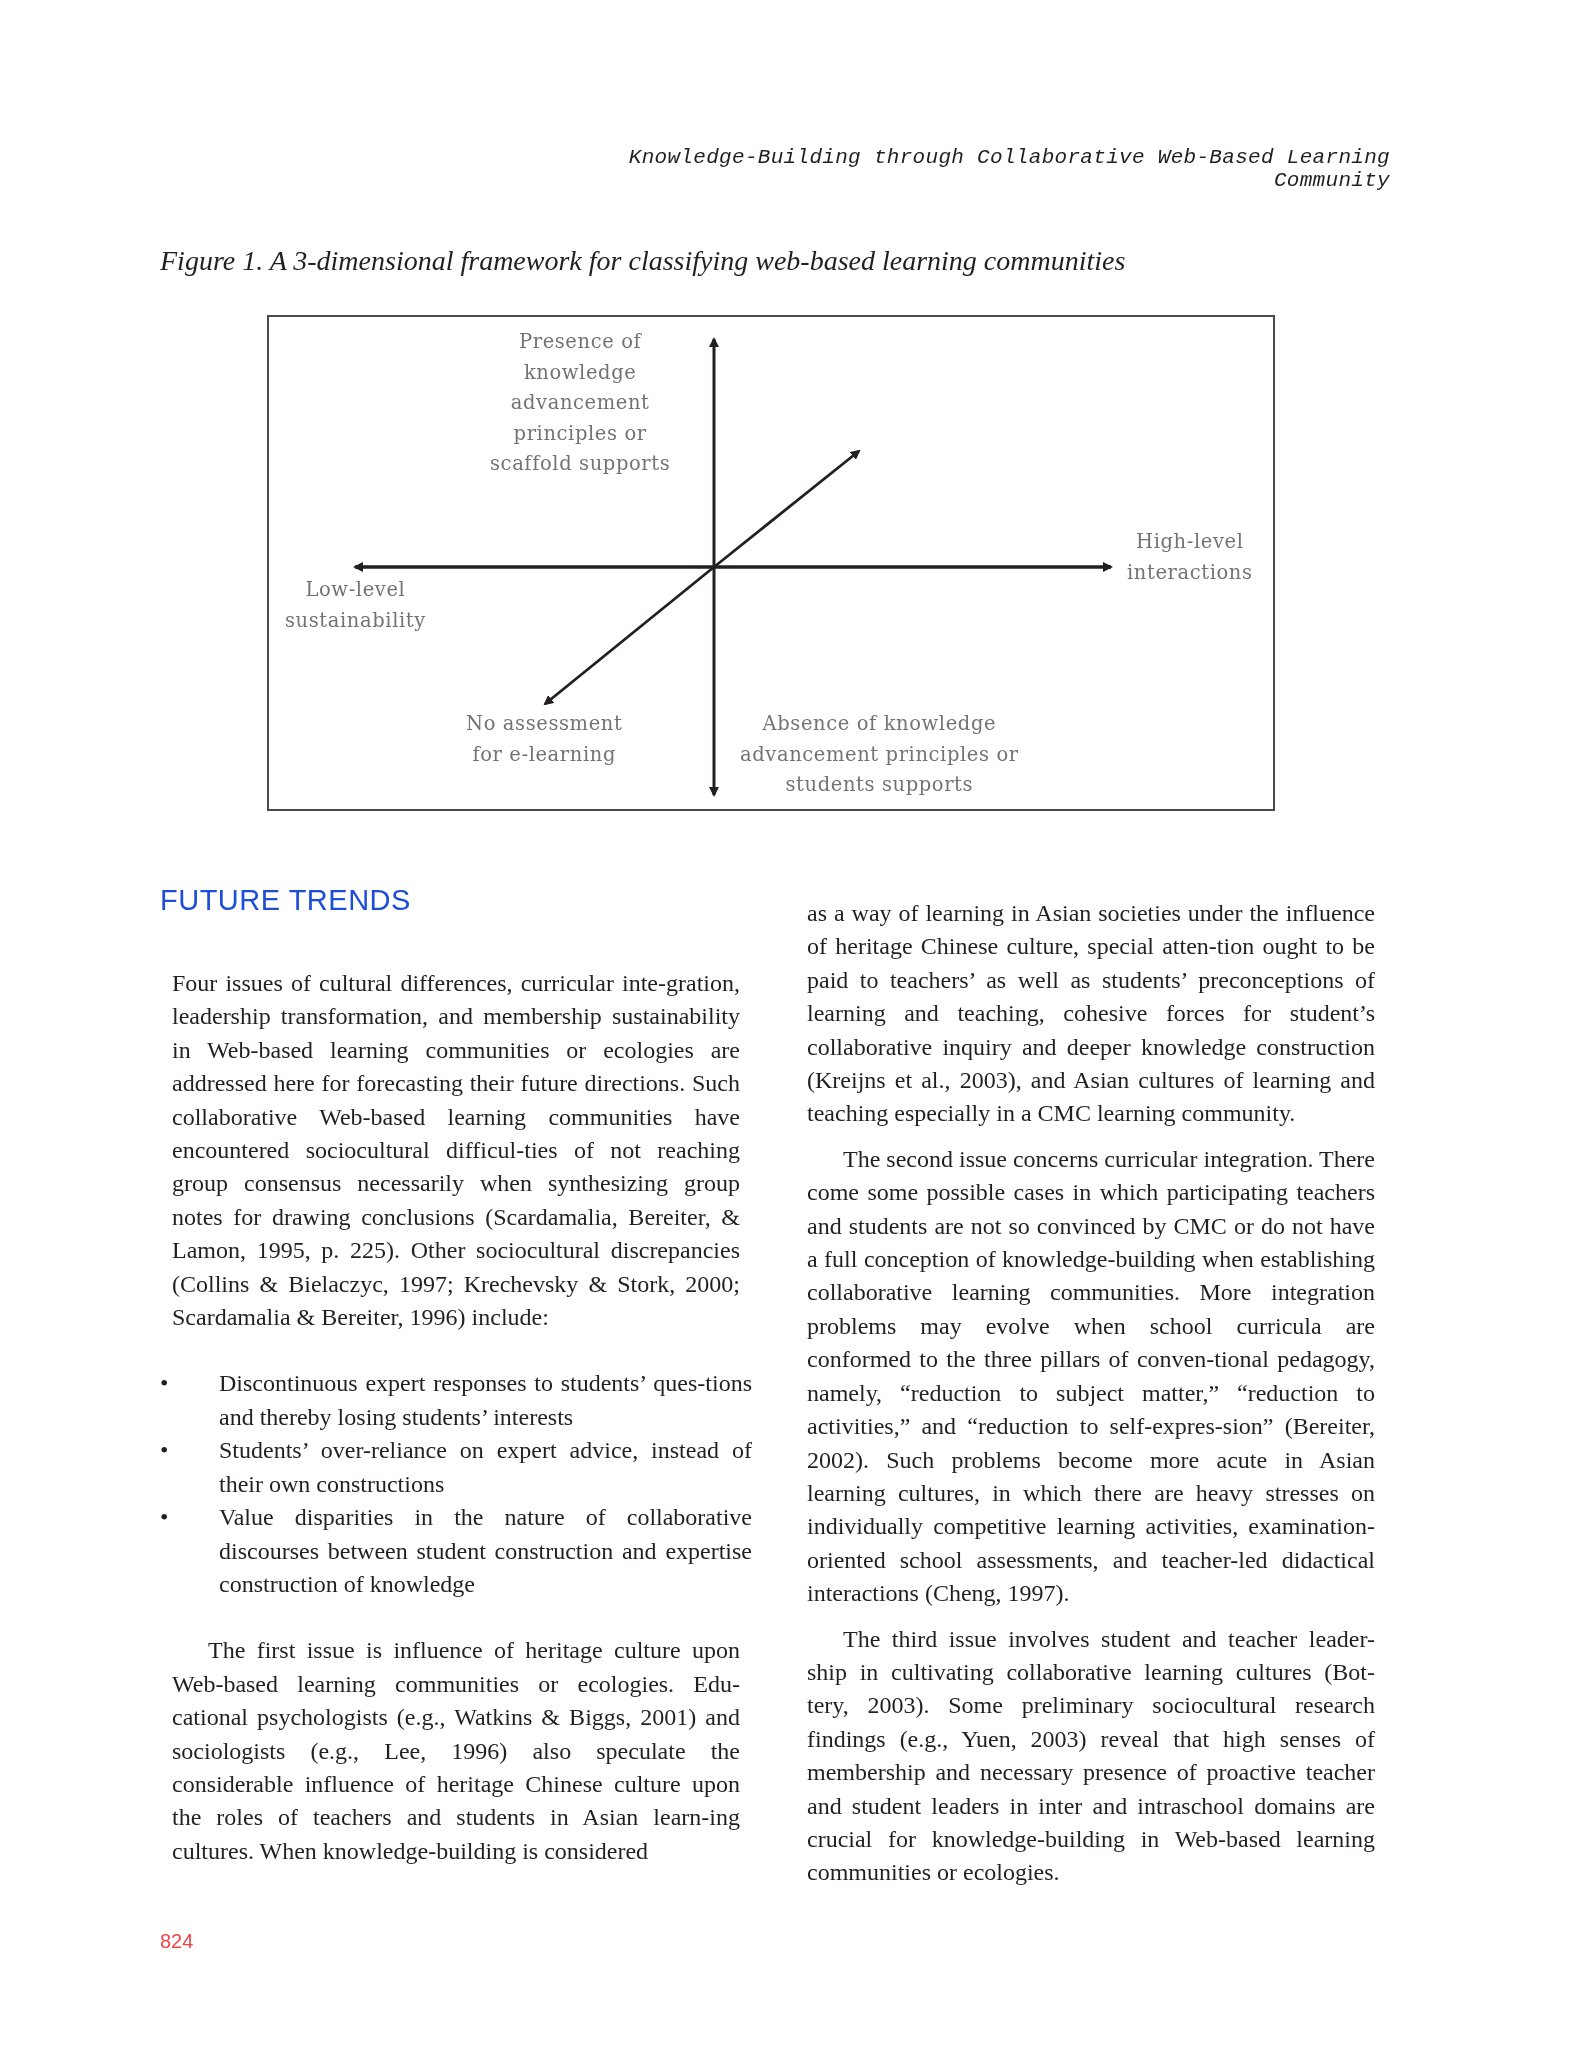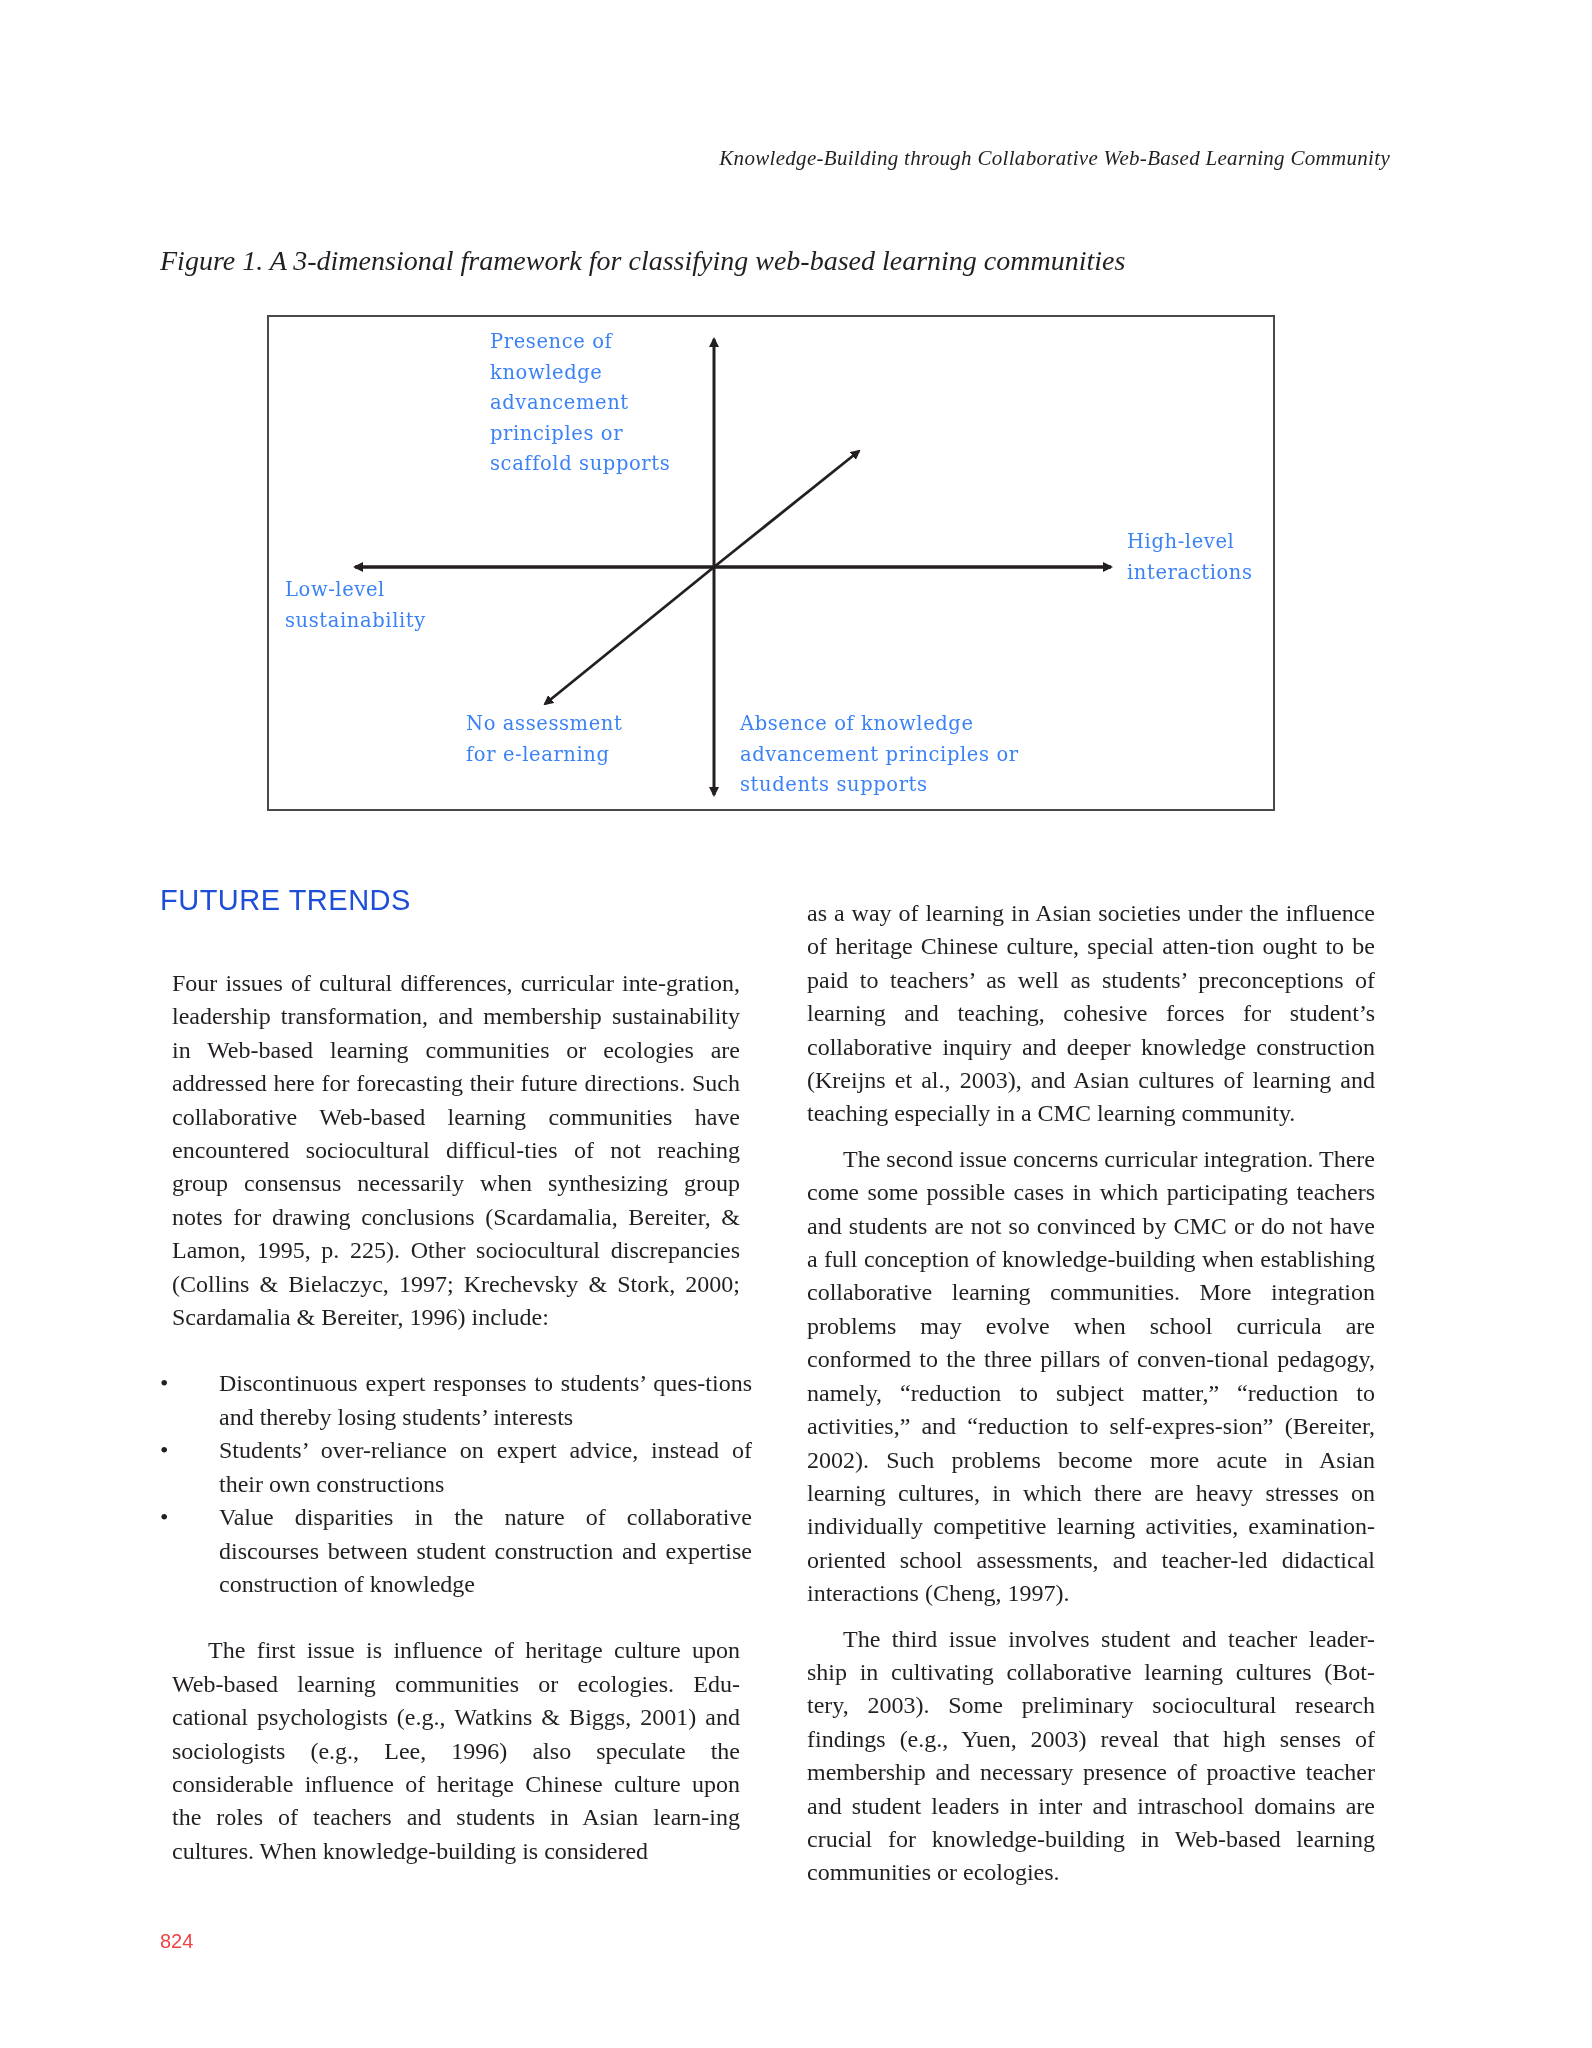--- a/index.html
+++ b/index.html
@@ -1,33 +1,33 @@
 <!DOCTYPE html>
 <html><head>
 <meta charset="utf-8">
 <style>
   html, body { margin:0; padding:0; background:#ffffff; }
   body { width:1592px; height:2048px; position:relative; overflow:hidden; color:#231f20; }
   .running-head {
     position:absolute; left:540px; top:146px; width:850px; text-align:right;
-    font-family:Liberation Serif, serif; font-style:italic; font-size:21px; letter-spacing:0.3px;
+    font-family:Liberation Mono, monospace; font-style:italic; font-size:21px; letter-spacing:0.3px;
     color:#231f20;
   }
   .fig-caption {
     position:absolute; left:160px; top:245px; width:1100px;
     font-family:"Liberation Serif", serif; font-style:italic; font-size:28px; color:#231f20;
   }
   .figure-box {
     position:absolute; left:267px; top:315px; width:1008px; height:496px;
     border:2px solid #4a4a4a; box-sizing:border-box;
   }
   .figure-svg { position:absolute; left:0; top:0; }
   .fig-label {
     position:absolute; font-family:"DejaVu Serif", "Liberation Serif", serif;
-    font-size:19.5px; line-height:30.5px; color:#3b82f6; white-space:pre-line; letter-spacing:0.6px;
+    font-size:19.5px; line-height:30.5px; color:#737373; white-space:pre-line; letter-spacing:0.6px;text-align:center;
   }
   .section-heading {
     position:absolute; left:160px; top:884px;
     font-family:"Liberation Sans", sans-serif; font-size:29px; letter-spacing:0.5px; color:#1d4ed8;
   }
   .col {
     position:absolute; width:592px;
     font-family:"Liberation Serif", serif; font-size:24px; line-height:33.4px; color:#231f20;
     text-align:justify; hyphens:manual;
   }

